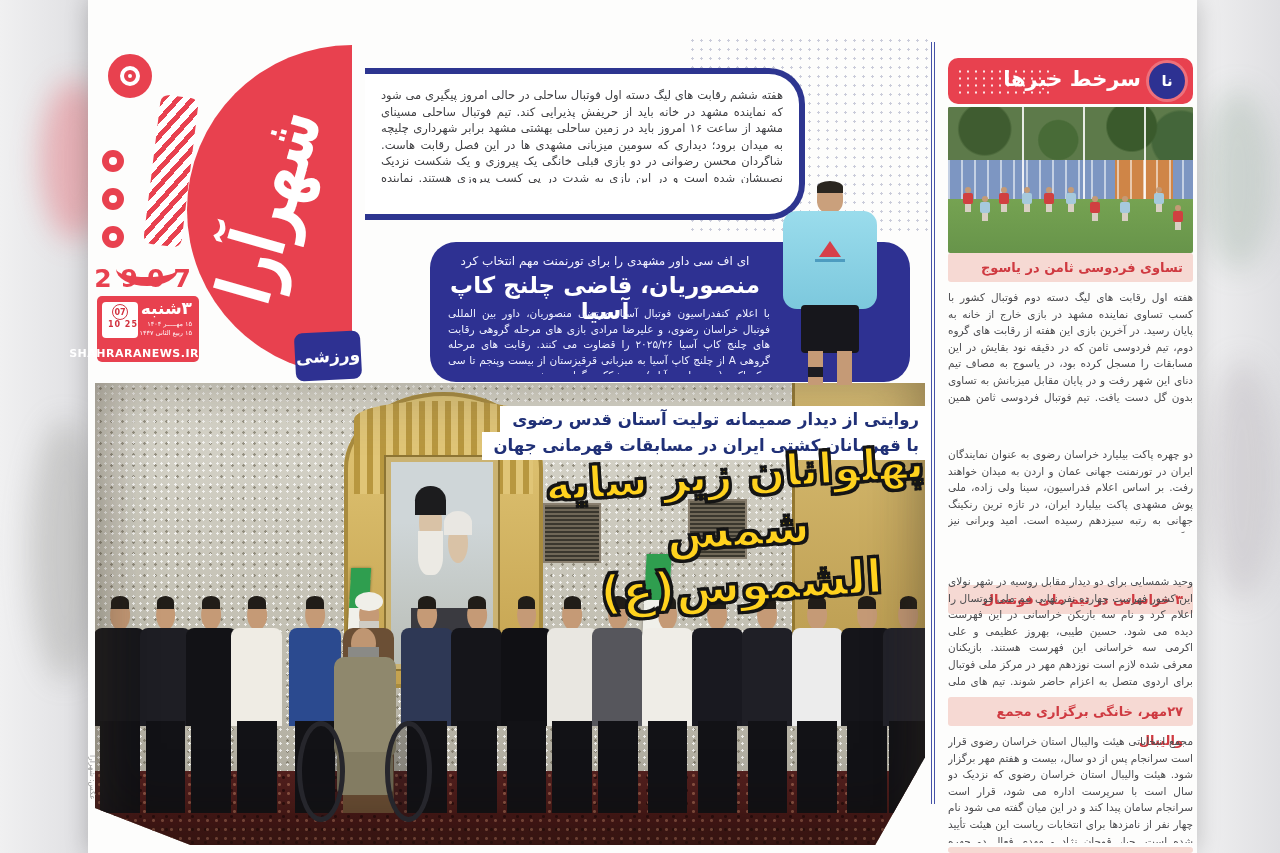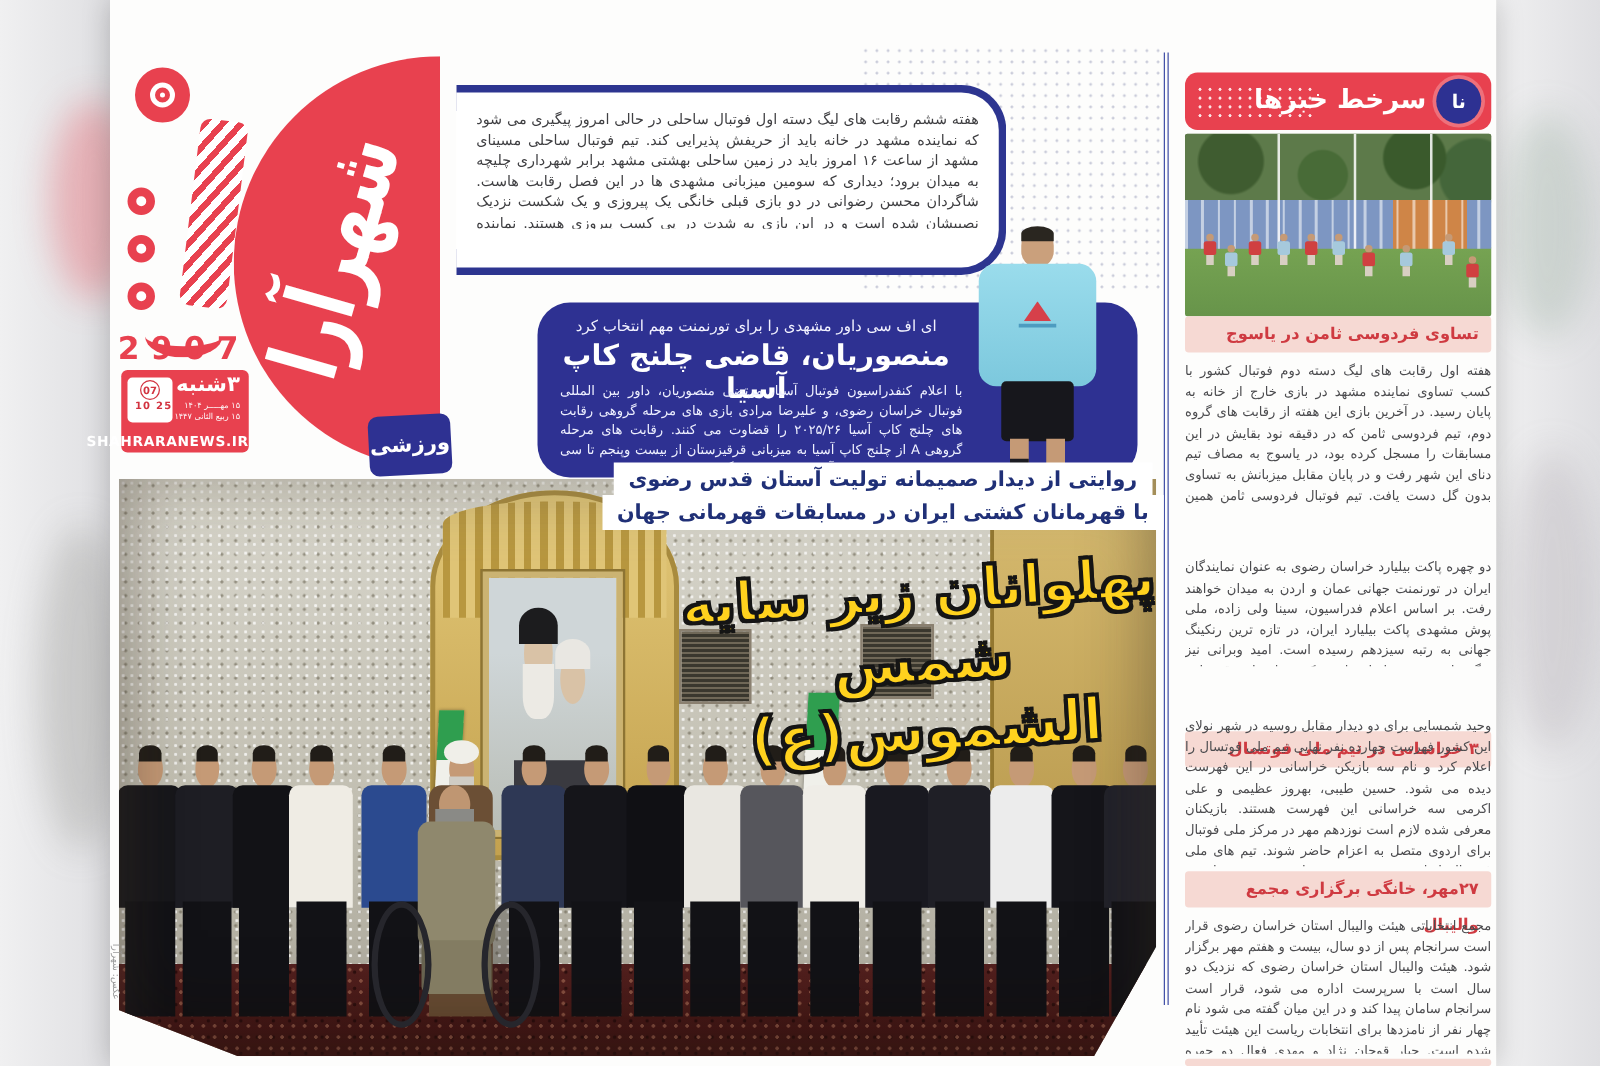--- a/index.html
+++ b/index.html
@@ -307,21 +307,21 @@
         <div style="position:absolute;left:40%;top:0;width:18%;height:16%;border-radius:50%;background:#bf9672;"></div>
         <div style="position:absolute;left:38%;top:10%;width:22%;height:10%;background:#8a8a86;border-radius:0 0 40% 40%;"></div>
         <div style="position:absolute;left:28%;top:15%;width:44%;height:52%;background:#8f886d;border-radius:10px;"></div>
         <div style="position:absolute;left:30%;top:64%;width:40%;height:22%;background:#837c62;border-radius:6px;"></div>
         <div style="position:absolute;left:2%;bottom:0;width:34%;height:52%;border:5px solid #26262c;border-radius:50%;background:rgba(20,20,24,.25);"></div>
         <div style="position:absolute;right:2%;bottom:0;width:34%;height:52%;border:5px solid #26262c;border-radius:50%;background:rgba(20,20,24,.25);"></div>
       </div>
       <div class="abs" style="left:0;top:0;right:0;bottom:0;box-shadow:inset 0 -30px 60px rgba(20,10,5,.35),inset 0 20px 50px rgba(120,110,90,.25);"></div>
     </div>
 
-    <div class="abs kicker3" style="right:268px;top:372px;text-align:center;z-index:4;direction:rtl;">
+    <div class="abs kicker3" style="right:268px;top:408px;text-align:right;z-index:4;direction:rtl;">
       <span>روایتی از دیدار صمیمانه تولیت آستان قدس رضوی</span><br>
       <span>با قهرمانان کشتی ایران در مسابقات قهرمانی جهان</span>
     </div>
 
     <div class="abs yellow-head" style="left:452px;top:448px;width:396px;z-index:4;">
       <div style="font-size:44px;">پهلوانان زیر سایه</div>
       <div style="font-size:47px;margin-top:2px;">شمس الشموس(ع)</div>
     </div>
 
     <div class="abs credit" style="left:0;top:650px;height:150px;">عکس: شهرآرا</div>

